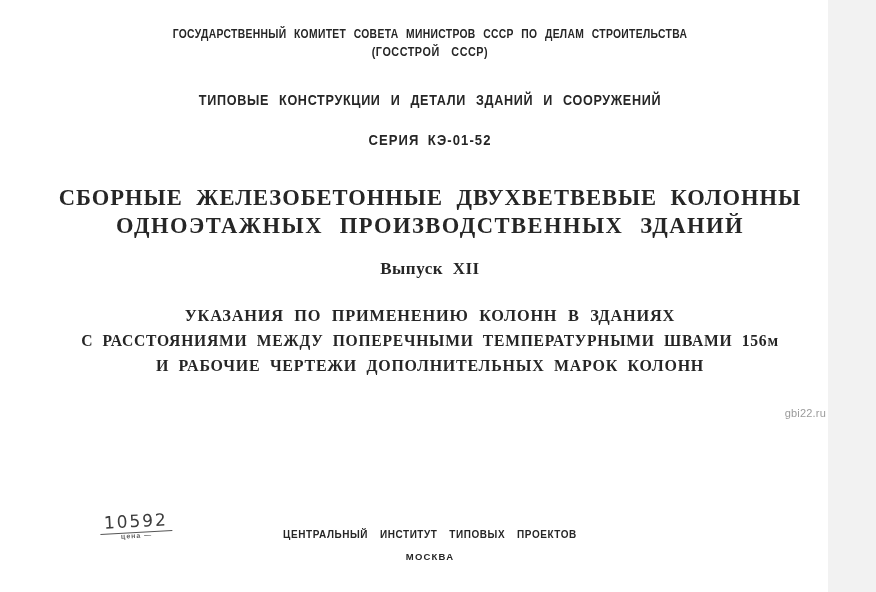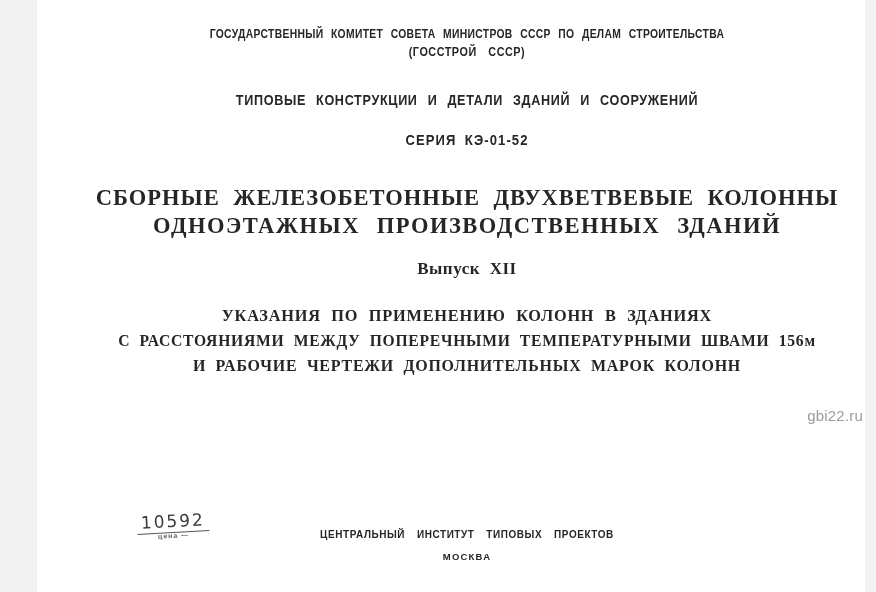--- a/index.html
+++ b/index.html
@@ -7,21 +7,20 @@
     width:876px;height:592px;
     background:#f2f2f2;
     font-family:"Liberation Sans",sans-serif;
     overflow:hidden;
   }
   .page{
     position:relative;
     width:828px;height:592px;
     background:var(--paper,#ffffff);
     color:var(--ink,#262626);
-    margin-left:37px;
   }
   .line{
     position:absolute;
     width:876px;
     left:-8px;
     text-align:center;
     font-weight:bold;
     color:var(--ink,#262626);
     white-space:nowrap;
   }
@@ -97,21 +96,21 @@
     font-family:"Liberation Serif",serif;
     font-size:17px;
     letter-spacing:0.8px;
     word-spacing:5px;
     transform:scaleX(0.94);
   }
   .watermark{
     position:absolute;
     top:407px;
     right:2px;
-    font-size:15px;
+    font-size:11px;
     font-weight:normal;
     color:var(--wm,#9b9b9b);
     letter-spacing:0.2px;
   }
   .stamp{
     position:absolute;
     left:100px;
     top:511px;
     transform:rotate(-3deg);
     text-align:center;

